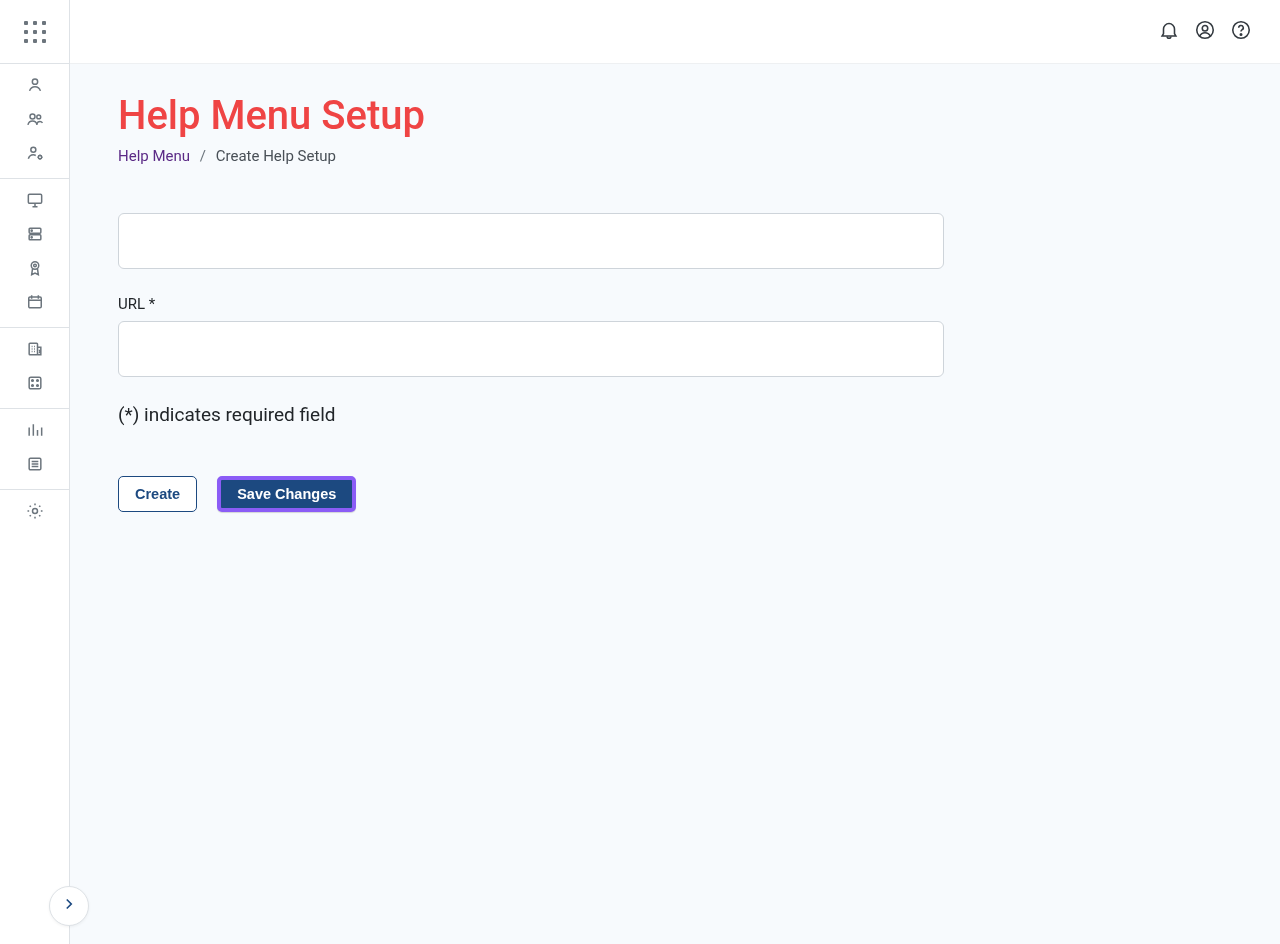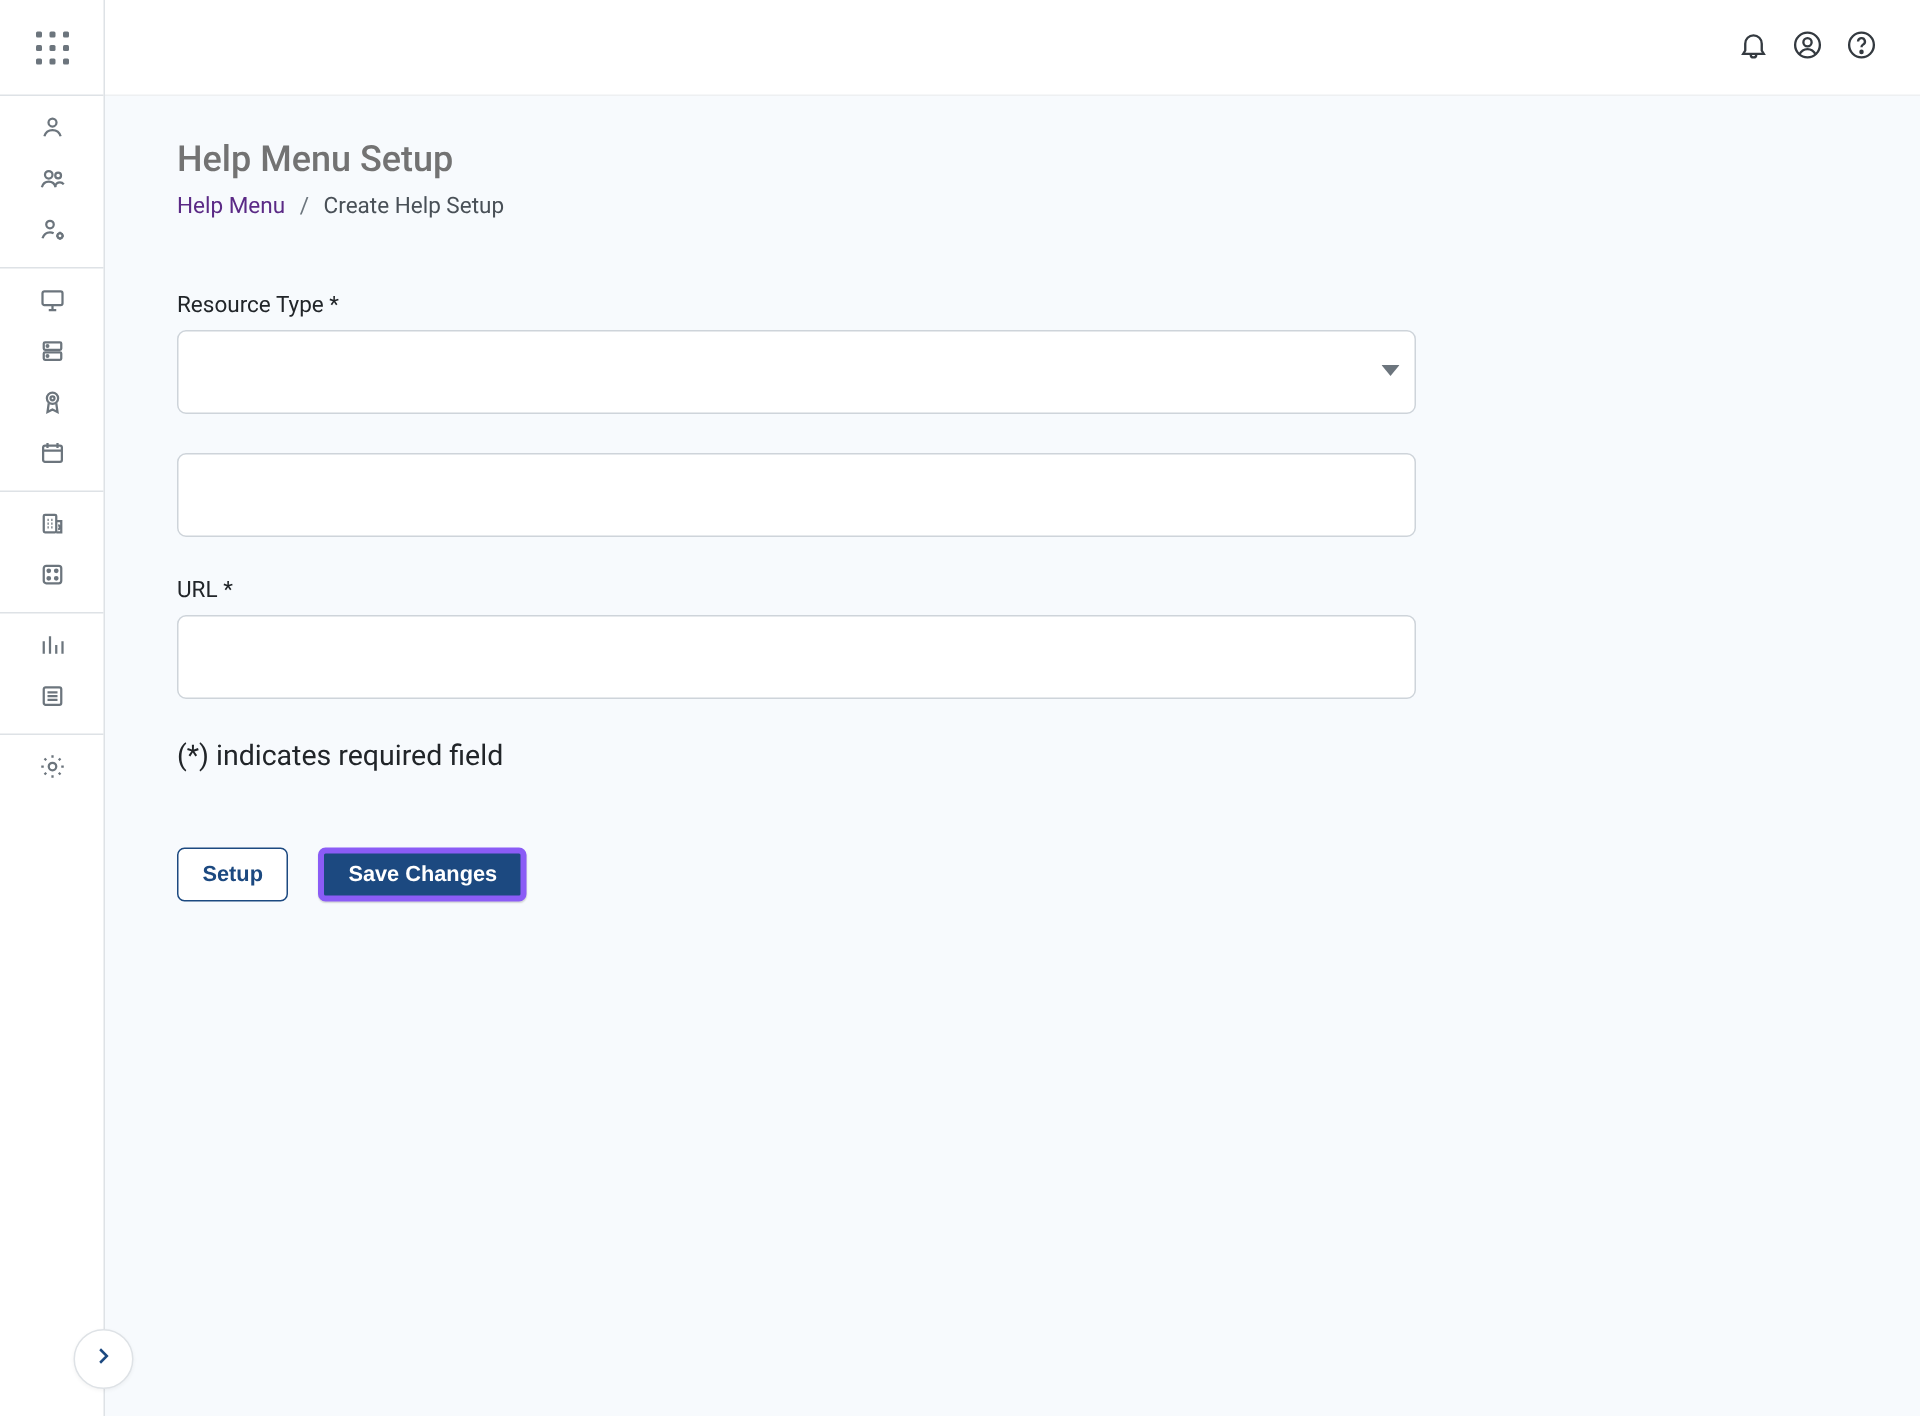--- a/index.html
+++ b/index.html
@@ -69,24 +69,24 @@
     color: #495057; cursor: pointer; border-radius: 4px;
   }
   .topbar .icon-btn svg { width: 22px; height: 22px; stroke: #343a40; }
   .content {
     flex: 1;
     background: #f7fafd;
     padding: 24px 48px;
     overflow: auto;
   }
   h1.page-title {
-    font-size: 24px;
+    font-size: 40px;
     font-weight: 500;
     margin: 4px 0 8px 0;
-    color: #737373;
+    color: #ef4444;
   }
   .breadcrumb {
     font-size: 15px;
     color: #495057;
     margin-bottom: 48px;
   }
   .breadcrumb a {
     color: #5b2a86;
     cursor: pointer;
   }
@@ -336,43 +336,32 @@
     <main class="content">
       <h1 class="page-title">Help Menu Setup</h1>
 
       <div class="breadcrumb">
         <a>Help Menu</a>
         <span class="sep">/</span>
         <span>Create Help Setup</span>
       </div>
 
       <div class="form-wrap">
-        <div class="form-group">
-          <label class="form-label">Resource Type *</label>
-          <div class="form-select">
-            <span></span>
-            <span class="caret">
-              <svg viewBox="0 0 10 6">
-                  <path d="M0 0l5 6 5-6z"></path>
-                </svg>
-            </span>
-          </div>
-        </div>
 
         <div class="form-group">
           <input type="text" class="form-control" value="" style="">
         </div>
 
         <div class="form-group">
           <label class="form-label">URL *</label>
           <input type="text" class="form-control" value="" style="">
         </div>
 
         <div class="helper-text">(*) indicates required field</div>
 
         <div class="btn-row">
-          <button class="btn btn-outline">Setup</button>
+          <button class="btn btn-outline">Create</button>
           <button class="btn btn-primary">Save Changes</button>
         </div>
       </div>
     </main>
   </div>
 </div>
 
 </body></html>

